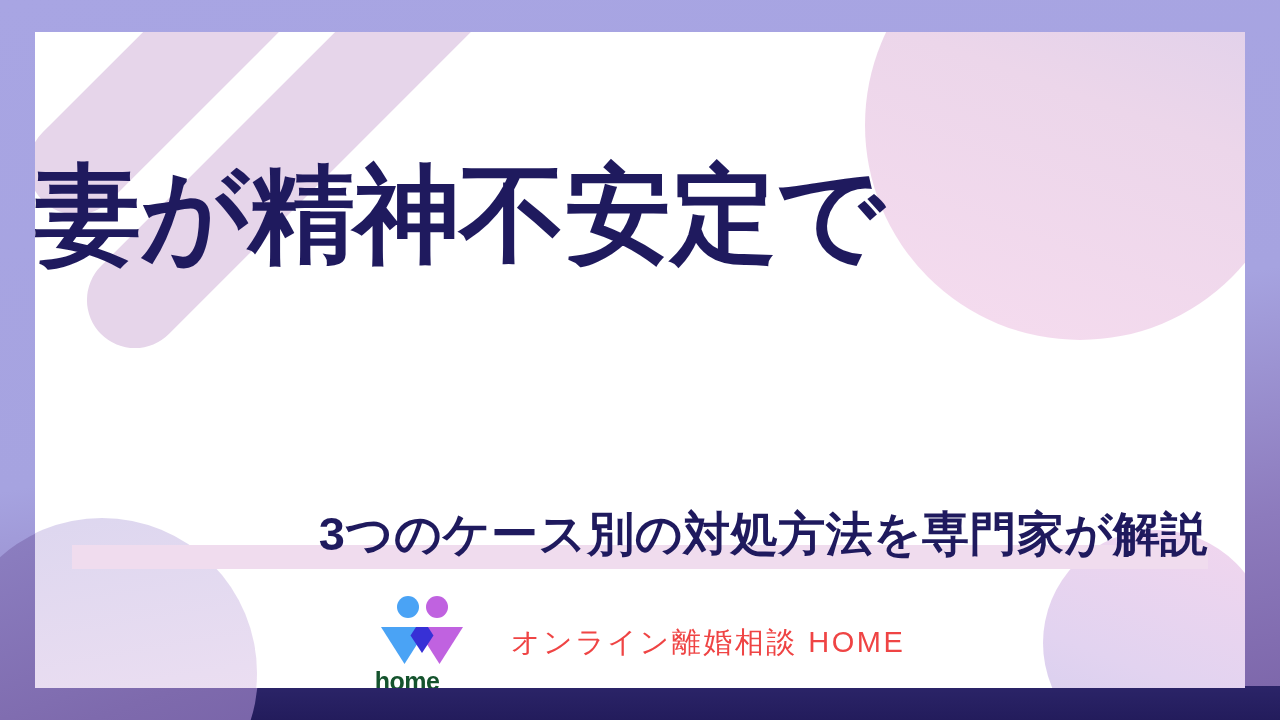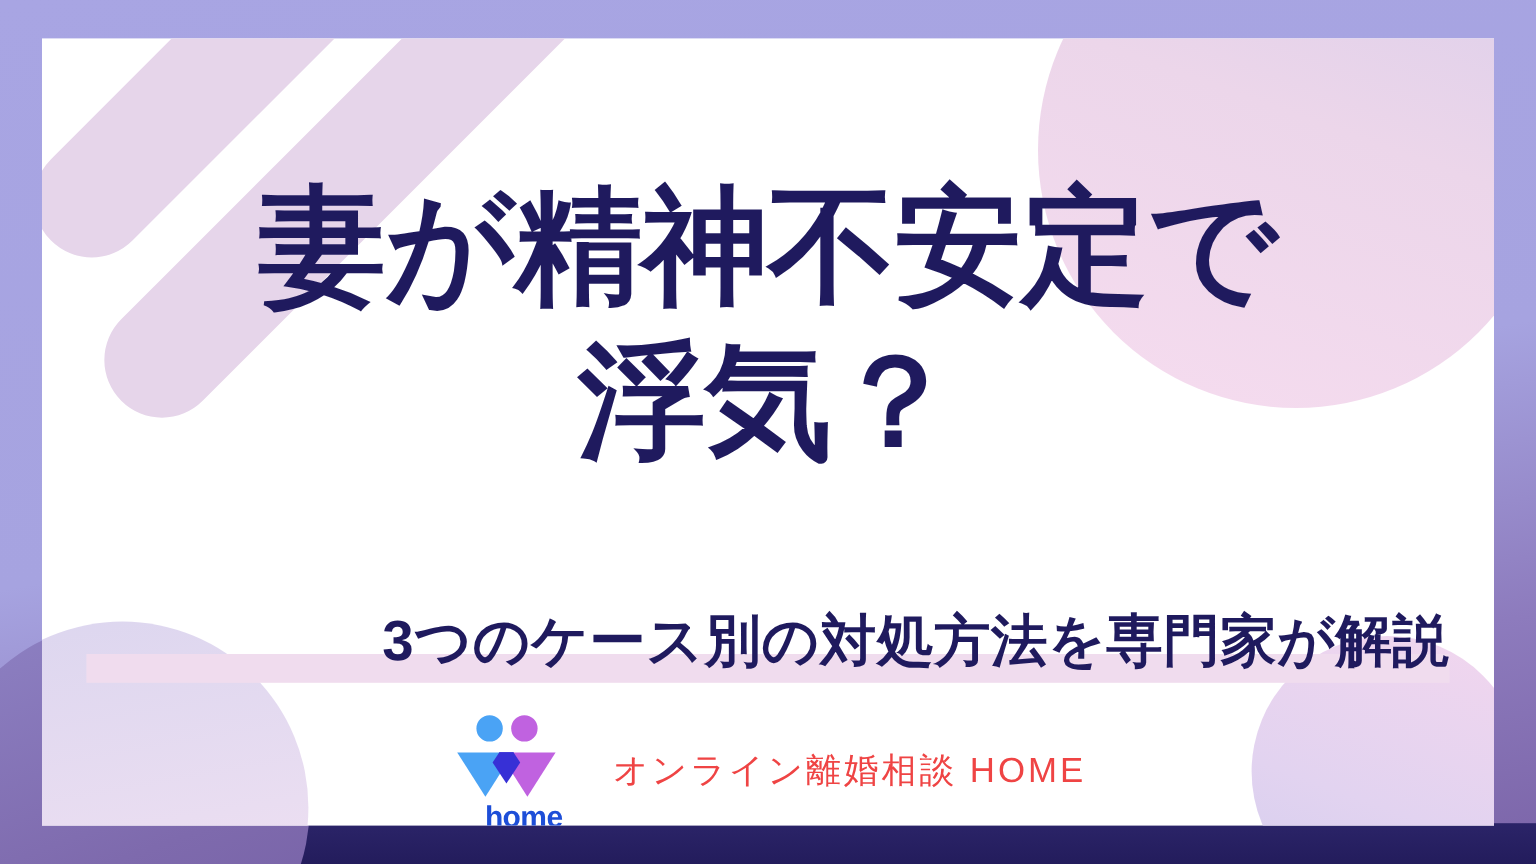--- a/index.html
+++ b/index.html
@@ -111,22 +111,20 @@
     position: absolute;
     inset: 0;
     z-index: 5;
   }
 
   .title-block {
     position: absolute;
     left: 0;
     right: 0;
     top: 118px;
-    text-align: center;
-    font-family: Liberation Mono, monospace;
   }
 
   .title-line {
     display: block;
     color: #1f1a5e;
     font-weight: 700;
     font-size: 106px;
     line-height: 1.22;
     letter-spacing: -0.5px;
     white-space: nowrap;
@@ -178,22 +176,22 @@
     width: 94px;
     height: 98px;
     flex: 0 0 auto;
   }
   .logo svg { display: block; }
   .logo-word {
     position: absolute;
     left: 0;
     right: 0;
     bottom: -2px;
-    text-align: right;
-    color: #1d4ed8;
+    text-align: left;
+    color: #14532d;
     font-weight: 700;
     font-size: 25px;
     letter-spacing: -0.5px;
     line-height: 1;
   }
 
   .brand-name {
     color: #ef4444;
     font-size: 29px;
     font-weight: 500;
@@ -214,21 +212,20 @@
     <div class="deco-stripe s1"></div>
     <div class="deco-stripe s2"></div>
     <div class="circle-top-right"></div>
     <div class="circle-bottom-left-inner"></div>
     <div class="circle-bottom-right"></div>
 
     <div class="content">
 
       <div class="title-block">
         <span class="title-line">妻が精神不安定で</span>
-        <span class="title-line">浮気？</span>
       </div>
 
       <div class="subtitle-wrap">
         <div class="subtitle-highlight"></div>
         <div class="subtitle-text">3つのケース別の対処方法を専門家が解説</div>
       </div>
 
       <div class="brand">
 
         <div class="logo">

